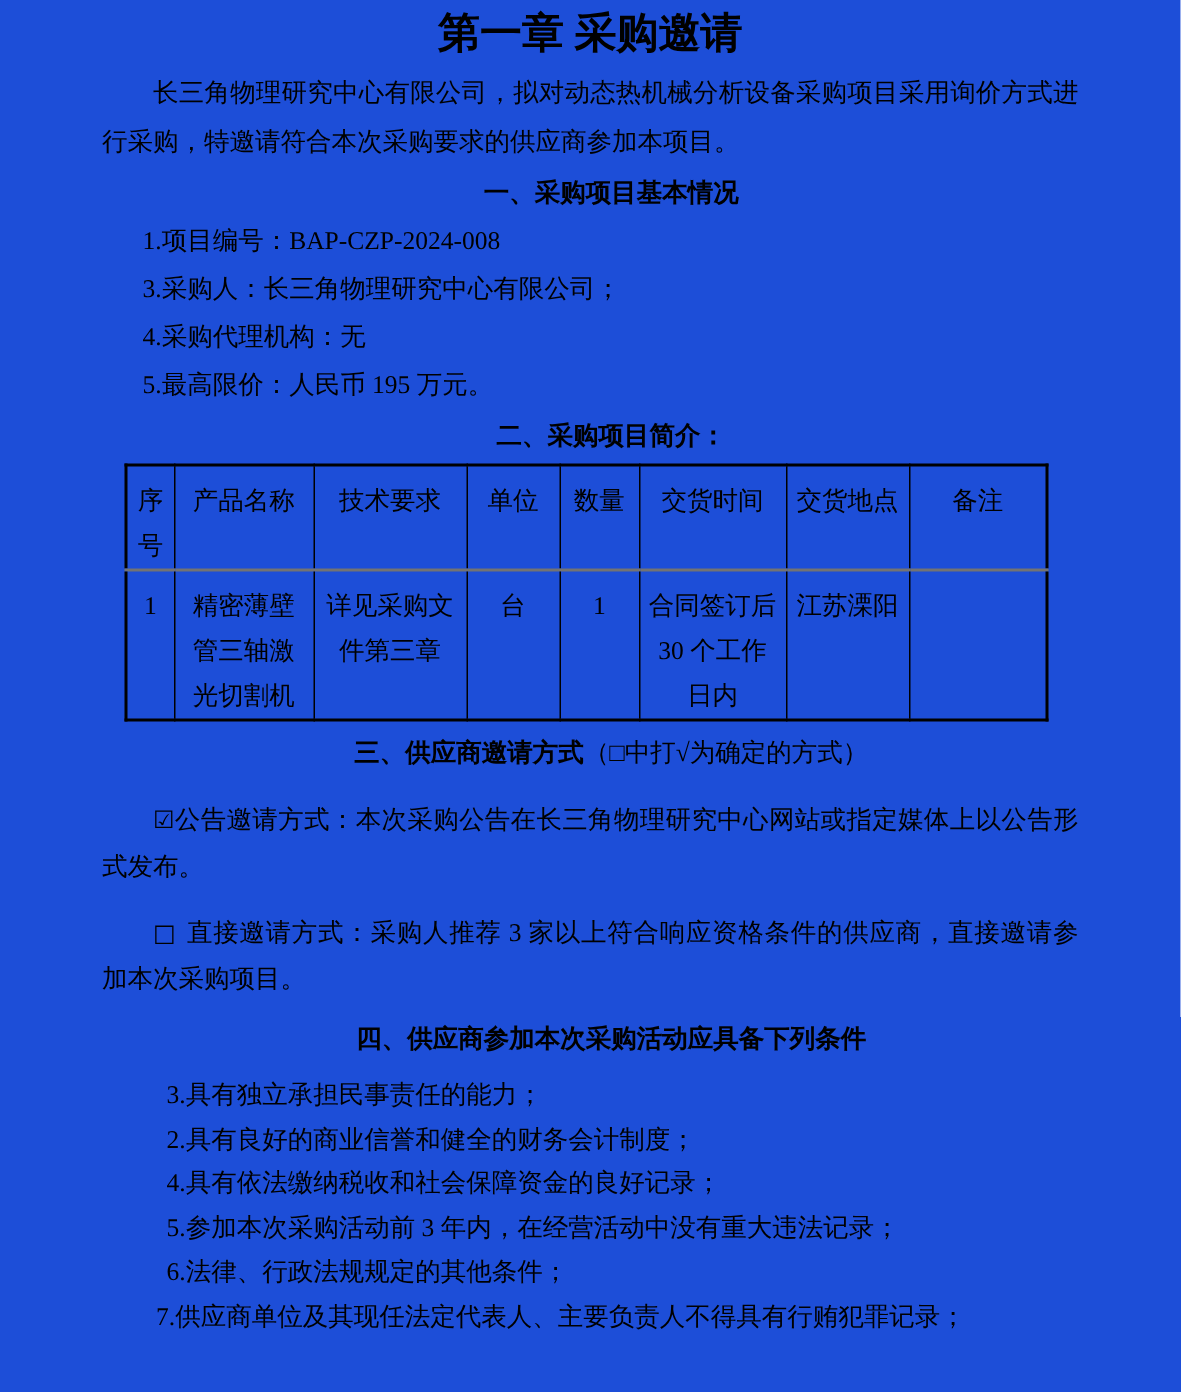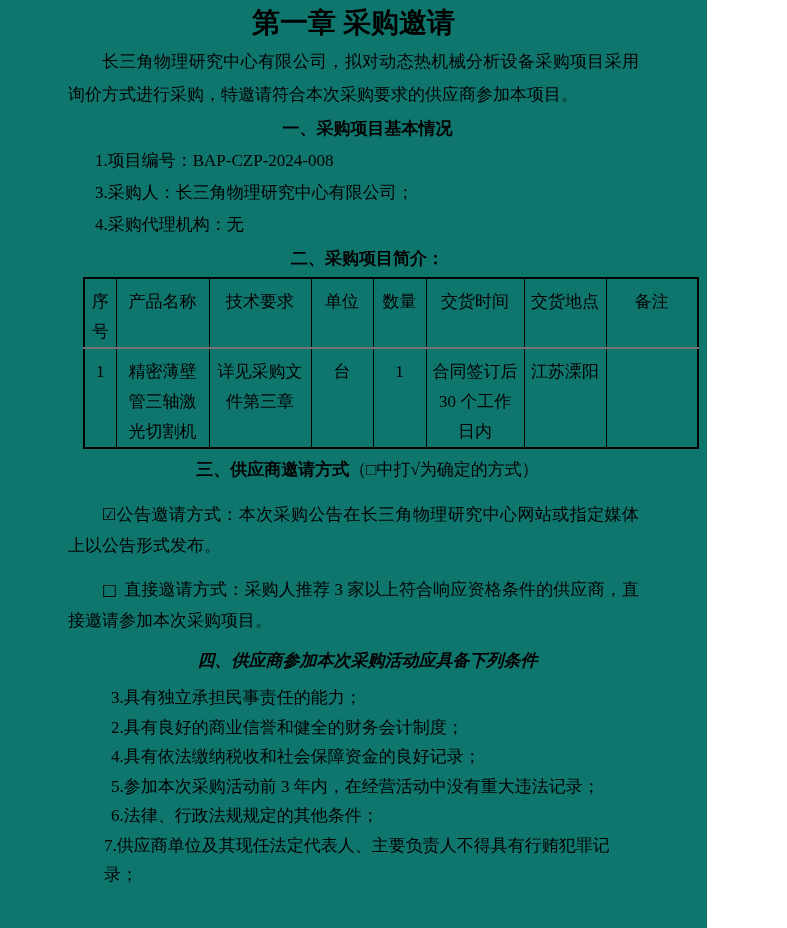--- a/index.html
+++ b/index.html
@@ -1,19 +1,19 @@
 <!DOCTYPE html>
 <html><head>
 <meta charset="utf-8">
 <style>
   html,body { margin:0; padding:0; background:#fff; }
   .page {
     position:relative;
-    width:707px; height:928px;
-    background:#0f766e;
+    width:787px; height:928px;
+    background:#1d4ed8;
     color:#000;
     font-family:"Liberation Serif","DejaVu Serif",serif;
     font-size:17px;
     overflow:hidden;
     box-sizing:border-box;
     padding:2px 68px 0 68px;
   }
   .doc-title {
     margin:0;
     padding-top:3px;
@@ -65,21 +65,21 @@
   table.info-table tbody tr { height:90px; }
   .cb-par {
     margin:13px 0 0 0;
     line-height:31px;
     text-indent:2em;
     text-align:justify;
   }
   .cb-par .cbx { font-family:"DejaVu Sans",sans-serif; font-size:16px; }
   .cb-par .cbx.gap { margin-right:7px; }
   .h3-par { margin-top:5px; }
-  .h4-par { margin-top:9px; line-height:31px;font-style:italic; }
+  .h4-par { margin-top:9px; line-height:31px; }
   .s4-list { margin-top:7px; }
   .s4-item {
     padding-left:43px;
     line-height:29.5px;
   }
   .s4-item.last { padding-left:36px; }
 </style>
 </head>
 <body>
 
@@ -87,20 +87,21 @@
 
   <h1 class="doc-title">第一章 采购邀请</h1>
 
   <p class="intro">长三角物理研究中心有限公司，拟对动态热机械分析设备采购项目采用询价方式进行采购，特邀请符合本次采购要求的供应商参加本项目。</p>
 
   <h2 class="sec-heading">一、采购项目基本情况</h2>
   <div>
     <div class="s1-item">1.项目编号：BAP-CZP-2024-008</div>
     <div class="s1-item">3.采购人：长三角物理研究中心有限公司；</div>
     <div class="s1-item">4.采购代理机构：无</div>
+    <div class="s1-item">5.最高限价：人民币 195 万元。</div>
   </div>
 
   <h2 class="sec-heading">二、采购项目简介：</h2>
 
   <div class="tbl-wrap">
     <table class="info-table">
       <colgroup>
         <col style="width:32px">
           <col style="width:93px">
           <col style="width:102px">

